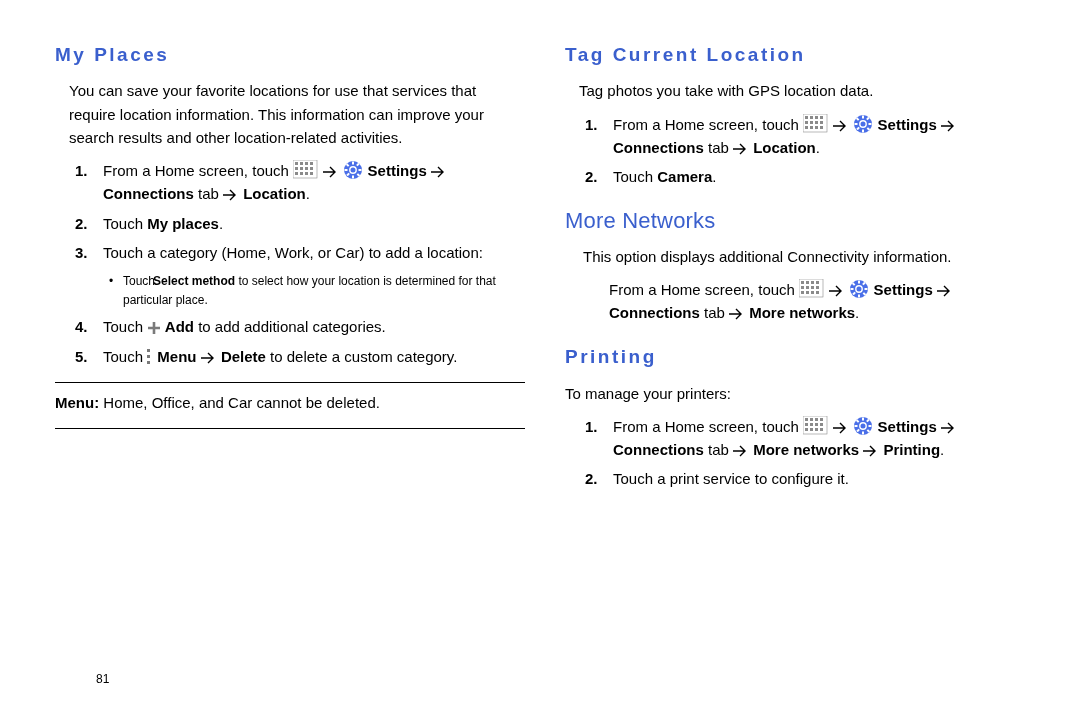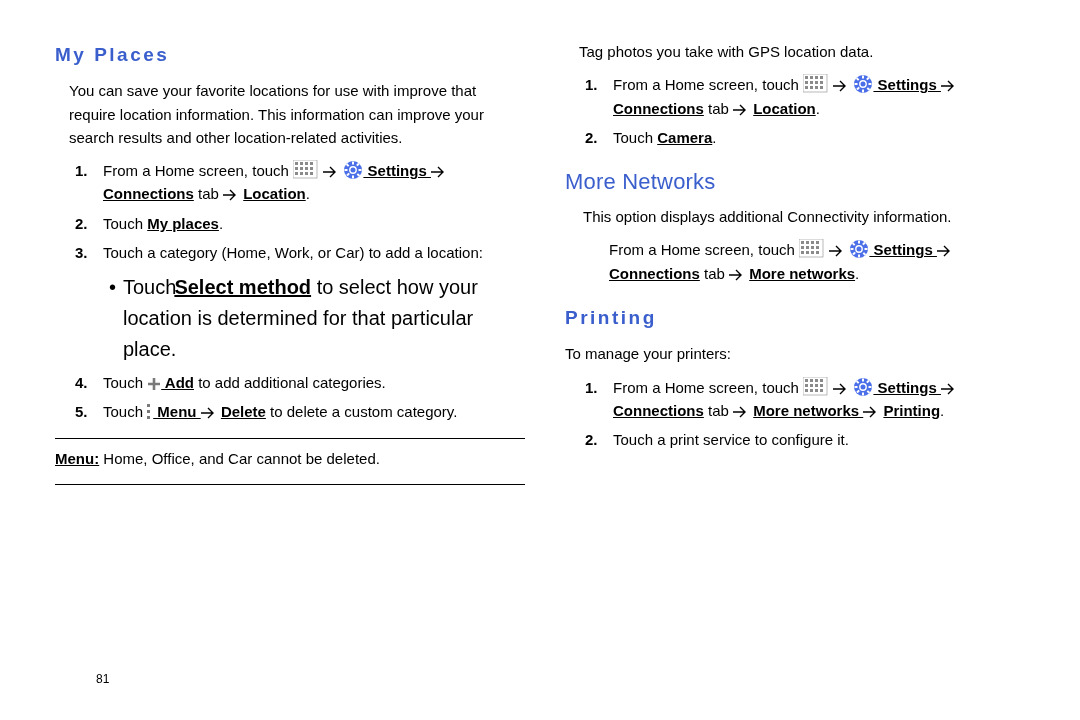--- a/index.html
+++ b/index.html
@@ -54,33 +54,33 @@
   ol.steps > li::before {
     content: counter(step) ".";
     position: absolute;
     left: -24px;
     font-weight: 700;
   }
   .sub-bullets {
     list-style: none;
     margin: 8px 0 4px 6px;
     padding-left: 0;
-    font-size: 20px;
+    font-size: 12px;
   }
   .sub-bullets > li {
     position: relative;
     padding-left: 14px;
     margin-bottom: 6px;
   }
   .sub-bullets > li::before {
     content: "•";
     position: absolute;
     left: 0;
   }
-  .bold { font-weight: 700; text-decoration: underline; }
+  .bold { font-weight: 700; }
   .rule {
     border: none;
     border-top: 1.5px solid #000;
     margin: 14px 0 8px 0;
   }
   .note {
     margin: 0 0 0 0;
   }
   .pagenum {
     position: absolute;
@@ -140,21 +140,21 @@
       <rect x="0" y="6" width="3" height="3" fill="#7a7a7a"></rect>
       <rect x="0" y="12" width="3" height="3" fill="#7a7a7a"></rect>
     </g>
   </defs>
 </svg>
 
 <div class="page">
 
   <div class="col">
     <h2 class="blue">My Places</h2>
-    <p class="intro">You can save your favorite locations for use with improve that require location information. This information can improve your search results and other location-related activities.</p>
+    <p class="intro">You can save your favorite locations for use that services that require location information. This information can improve your search results and other location-related activities.</p>
 
     <ol class="steps">
       <li>
         <span>From a Home screen, touch </span><svg class="icon" width="26" height="20">
             <use href="#apps-grid"></use>
           </svg>
         <svg class="inline-glyph" width="16" height="14">
             <use href="#arrow-r"></use>
           </svg>
         <svg class="icon" width="20" height="20">
@@ -195,20 +195,21 @@
         <span class="bold">Delete</span><span> to delete a custom category.</span>
       </li>
     </ol>
 
     <hr class="rule">
     <p class="note"><span class="bold">Menu:</span><span> Home, Office, and Car cannot be deleted.</span></p>
     <hr class="rule">
   </div>
 
   <div class="col">
+    <h2 class="blue">Tag Current Location</h2>
     <p class="intro" style="">Tag photos you take with GPS location data.</p>
 
     <ol class="steps">
       <li>
         <span>From a Home screen, touch </span><svg class="icon" width="26" height="20">
             <use href="#apps-grid"></use>
           </svg>
         <svg class="inline-glyph" width="16" height="14">
             <use href="#arrow-r"></use>
           </svg>

